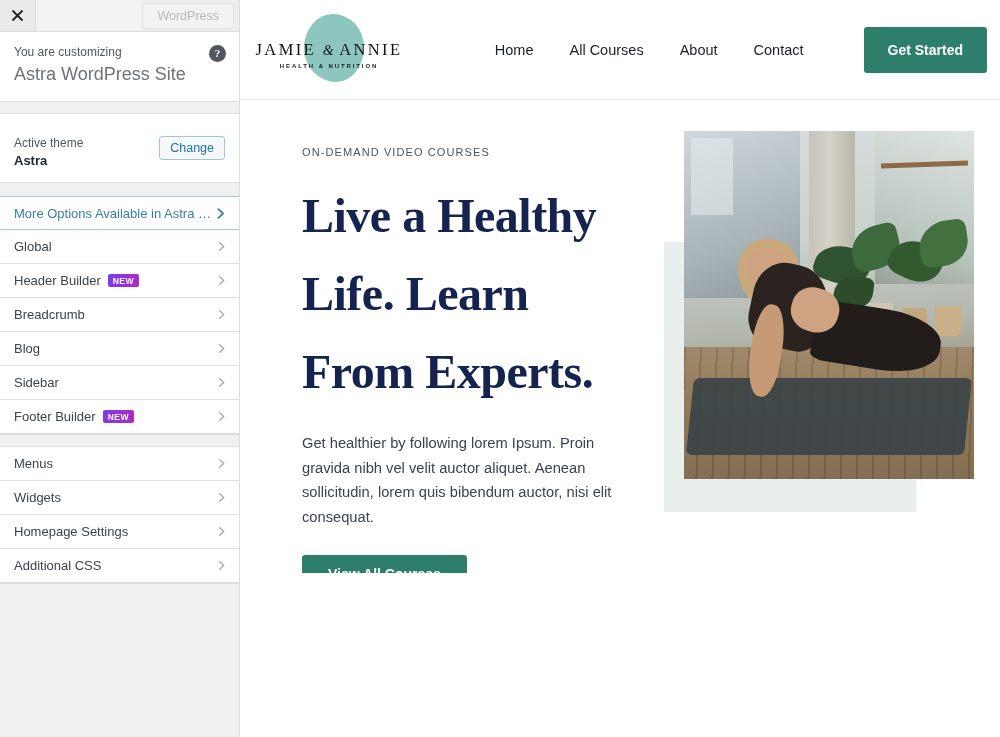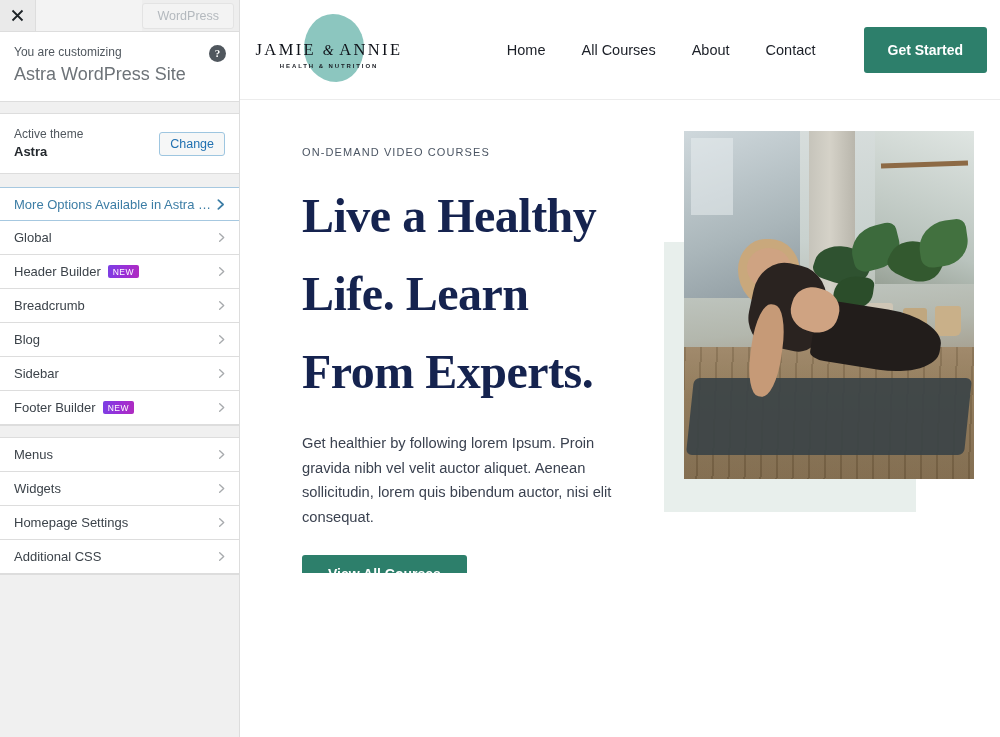--- a/index.html
+++ b/index.html
@@ -76,21 +76,21 @@
   }
 
   .cz-gap { height: 12px; background: #f0f0f0; border-bottom: 1px solid #dddddd; }
 
   .cz-theme {
     background: #fff;
     padding: 12px 14px;
     border-bottom: 1px solid #dddddd;
     display: flex; align-items: center; justify-content: space-between;
   }
-  .cz-theme-label { font-size: 12px; color: #50575e; line-height: 16px; }
+  .cz-theme-label { font-size: 12px; color: #50575e; line-height: 16px; margin-top: 9px; }
   .cz-theme-name { font-size: 13px; color: #23282d; font-weight: bold; line-height: 18px; margin-top: 1px; }
   .cz-change {
     background: #f6f7f7; border: 1px solid #9ec6e0;
     color: #2271b1; font-size: 12.5px;
     border-radius: 3px; padding: 4px 10px; cursor: pointer;
   }
 
   .cz-gap2 { height: 13px; background: #f0f0f0; }
 
   .cz-list { background: #fff; }
@@ -112,21 +112,21 @@
     color: #3c7da5;
   }
   .cz-row.pro .chev { color: #3c7da5; }
   .cz-row.pro .chev svg { width: 13px; height: 13px; }
 
   .badge-new {
     display: inline-block;
     margin-left: 7px;
     padding: 2px 5px 1px 5px;
     font-size: 8.5px;
-    font-weight: normal;
+    font-weight: bold;
     letter-spacing: 0.5px;
     color: #fff;
     border-radius: 2px;
     background: linear-gradient(100deg, #7b3fe4 0%, #9b2fd6 55%, #b02bbf 100%);
     vertical-align: middle;
     position: relative; top: -1px;
   }
 
   .cz-sep { height: 13px; background: #f0f0f0; border-bottom: 1px solid #dddddd; border-top: 1px solid #dddddd; }
   .cz-filler { flex: 1; background: #f0f0f0; border-top: 1px solid #ddd; }
@@ -167,21 +167,21 @@
     font-size: 6px; letter-spacing: 1.9px; color: #1a1d24;
     margin-top: 3px; font-weight: bold;
   }
 
   .nav { margin-left: auto; display: flex; align-items: center; gap: 36px; }
   .nav-link {
     font-size: 14.5px; color: #1b1f27; text-decoration: none;
     cursor: pointer; white-space: nowrap;
   }
   .cta-btn {
-    margin-left: 12px;
+    margin-left: 24px;
     background: #2d7f6b;
     color: #ffffff;
     font-size: 14px; font-weight: bold;
     padding: 0 24px; height: 46px; line-height: 46px;
     border: none; border-radius: 3px;
     cursor: pointer; white-space: nowrap;
     font-family: "Liberation Sans", sans-serif;
   }
 
   .hero {

